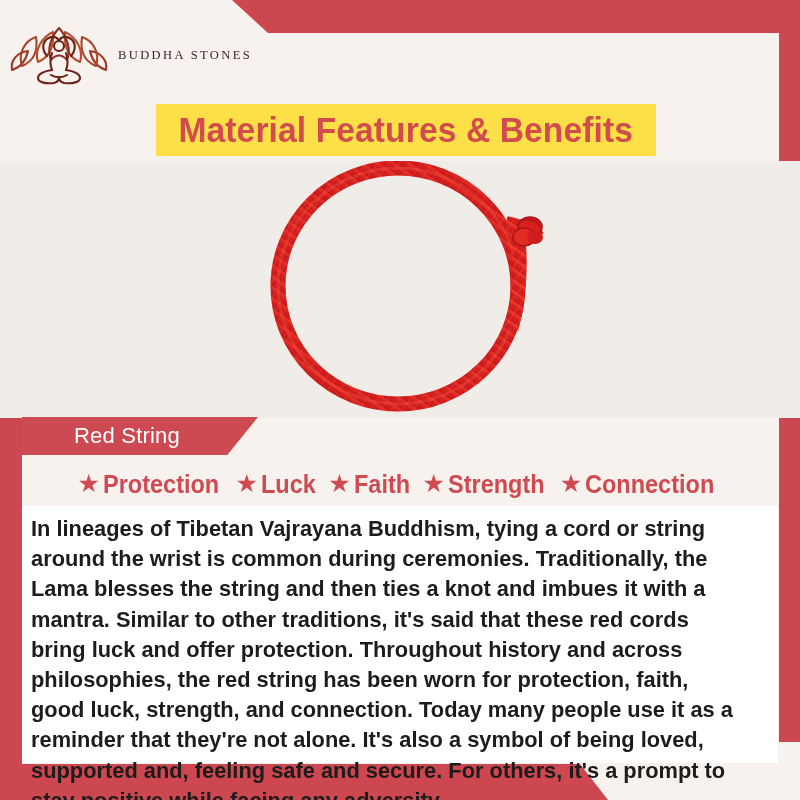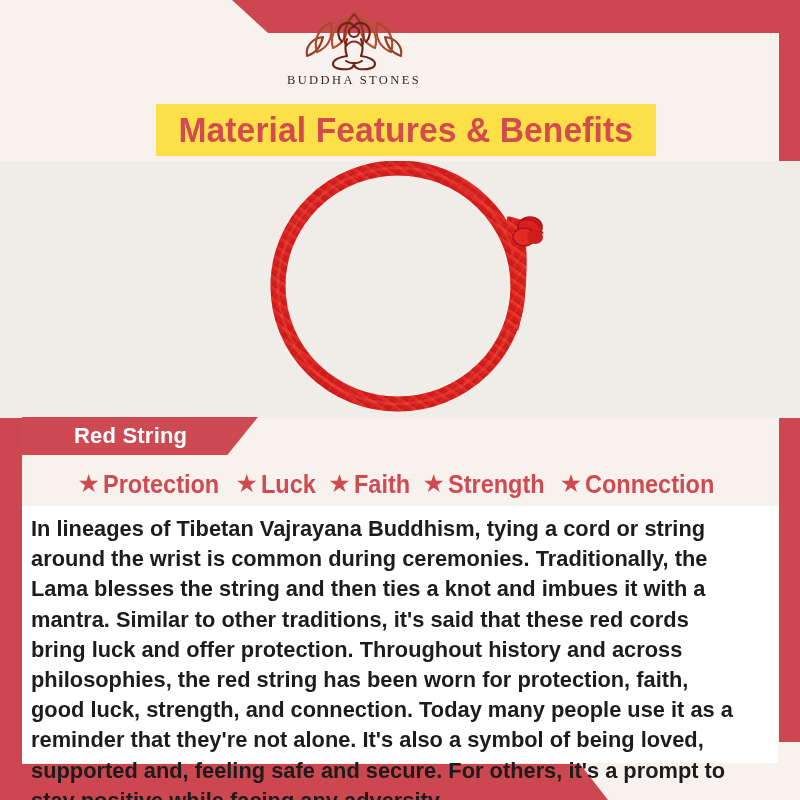--- a/index.html
+++ b/index.html
@@ -52,21 +52,21 @@
     background: #cc4750;
     clip-path: polygon(0 0, 72.5% 0, 76% 100%, 0 100%);
   }
 
   
   .header {
     position: absolute;
     top: 0; left: 0;
     width: 708px; height: 100px;
     display: flex;
-    flex-direction: column;
+    flex-direction: row;
     align-items: center;
     justify-content: flex-start;
     padding-top: 10px;
   }
   .logo-mark { width: 118px; height: 62px; display: block; }
   .logo-text {
     font-family: "Liberation Serif", serif;
     font-size: 12.5px;
     letter-spacing: 2.4px;
     color: #3a2420;
@@ -108,21 +108,21 @@
     position: absolute;
     top: 417px; left: 22px;
     width: 236px; height: 38px;
     background: #cd4a52;
     clip-path: polygon(0 0, 100% 0, 87% 100%, 0 100%);
     display: flex;
     align-items: center;
   }
   .flag-text {
     font-family: "Liberation Sans Narrow", "Liberation Sans", sans-serif;
-    font-weight: bold;
+    font-weight: normal;
     font-size: 22px;
     color: #ffffff;
     padding-left: 52px;
     letter-spacing: 0.2px;
     white-space: nowrap;
   }
 
   
   .benefits {
     position: absolute;

